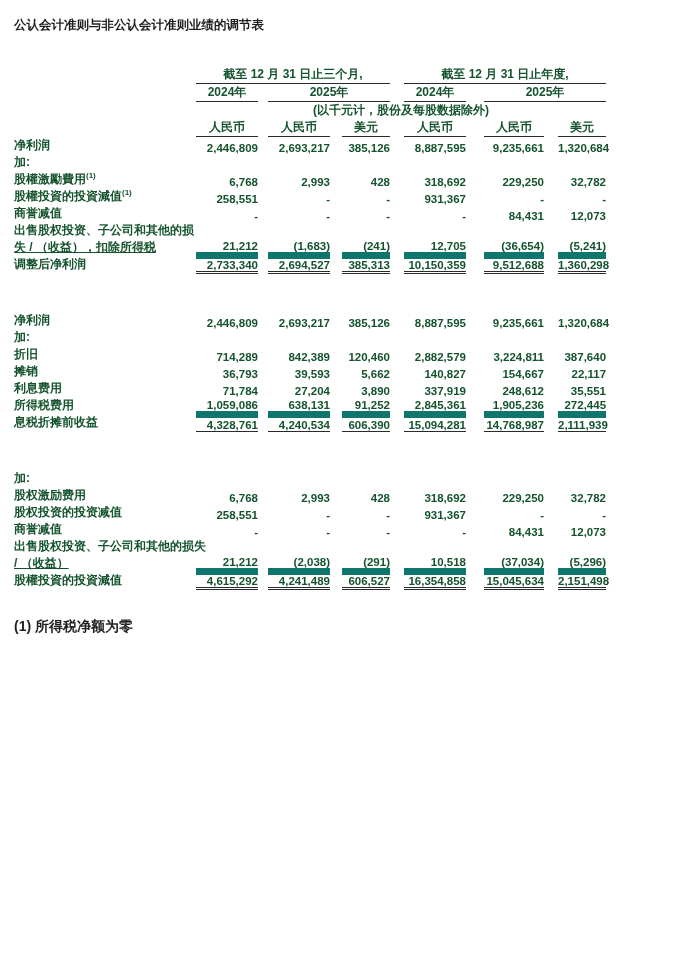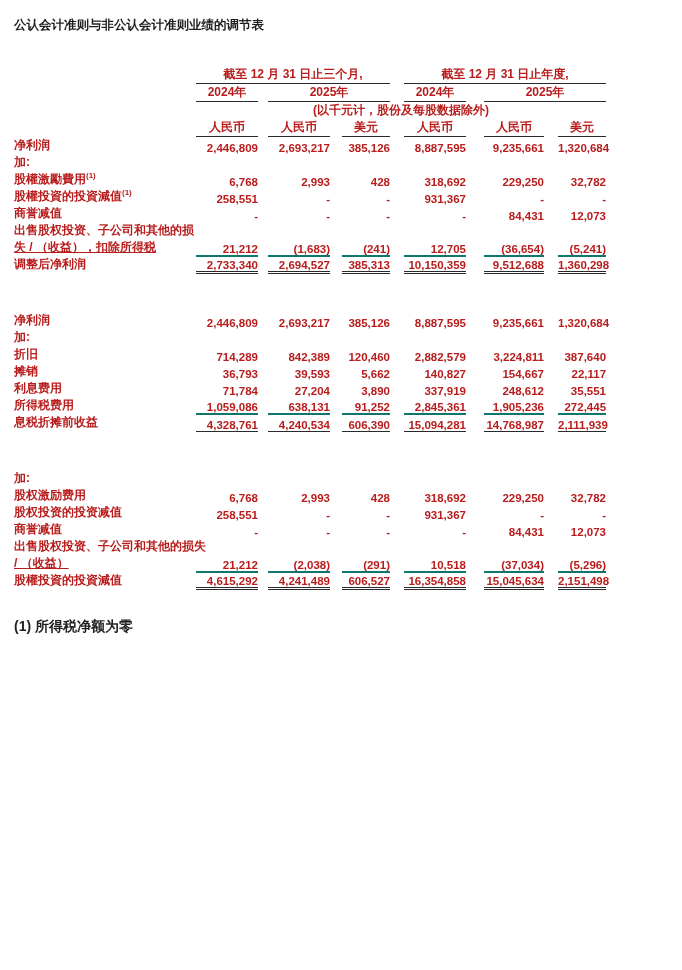--- a/index.html
+++ b/index.html
@@ -3,34 +3,34 @@
 <meta charset="utf-8">
 <style>
   html,body{margin:0;padding:0;background:#ffffff;}
   .page{
     width:682px;height:970px;box-sizing:border-box;
     padding:17px 14px 8px 14px;background:#ffffff;
     font-family:"Liberation Sans",sans-serif;font-weight:bold;color:#1f1f1f;
     overflow:hidden;
   }
   .title{font-size:12.5px;margin:0 0 32px 0;}
-  table.fin{border-collapse:collapse;table-layout:fixed;width:592px;font-size:12px;color:#b91c1c;}
+  table.fin{border-collapse:collapse;table-layout:fixed;width:592px;font-size:12px;color:#14532d;}
   table.fin td{padding:0;vertical-align:bottom;overflow:visible;white-space:nowrap;}
   thead td{text-align:center;font-size:12px;}
   .rule-b{border-bottom:1px solid #2a2a2a;}
   .grp{padding:4px 0 7px 0;}
   .yr{padding:12px 0 8px 0;}
   .cur{padding:12px 0 8px 0;}
   .note{text-align:center;padding:13px 0 2px 0;font-size:12px;}
   tbody td{padding:8px 0;}
   tbody td.lbl{text-align:left;font-size:12px;}
   tbody td.num{text-align:right;font-size:11.5px;}
   td.ind1{padding-left:8px;}
   td.ind2{padding-left:17px;text-decoration:underline;}
-  td.tot{border-top:2px solid #0f766e;padding-top:9px;padding-bottom:9px;}
+  td.tot{border-top:7px solid #0f766e;padding-top:9px;padding-bottom:9px;}
   td.sgl{border-bottom:1px solid #2a2a2a;}
   td.dbl{border-bottom:3px double #2a2a2a;}
   tr.gap td{height:38px;padding:0;border:none;}
   sup{font-size:8px;font-weight:bold;vertical-align:super;line-height:0;}
   .footnote{font-size:14px;margin-top:28px;}
 </style>
 </head>
 <body>
 
 <div class="page">

